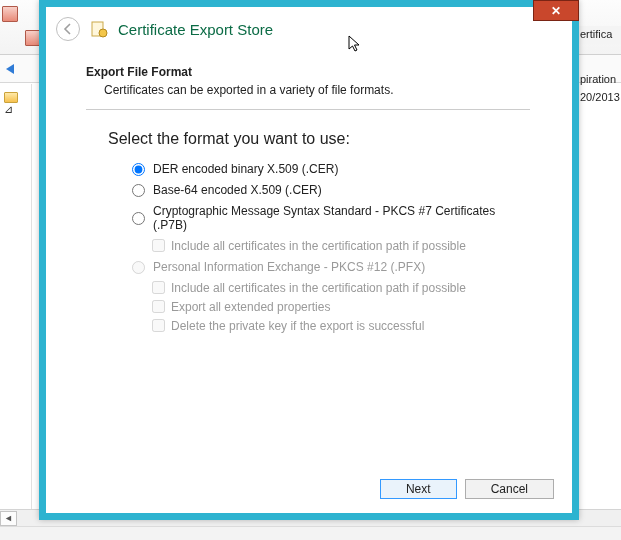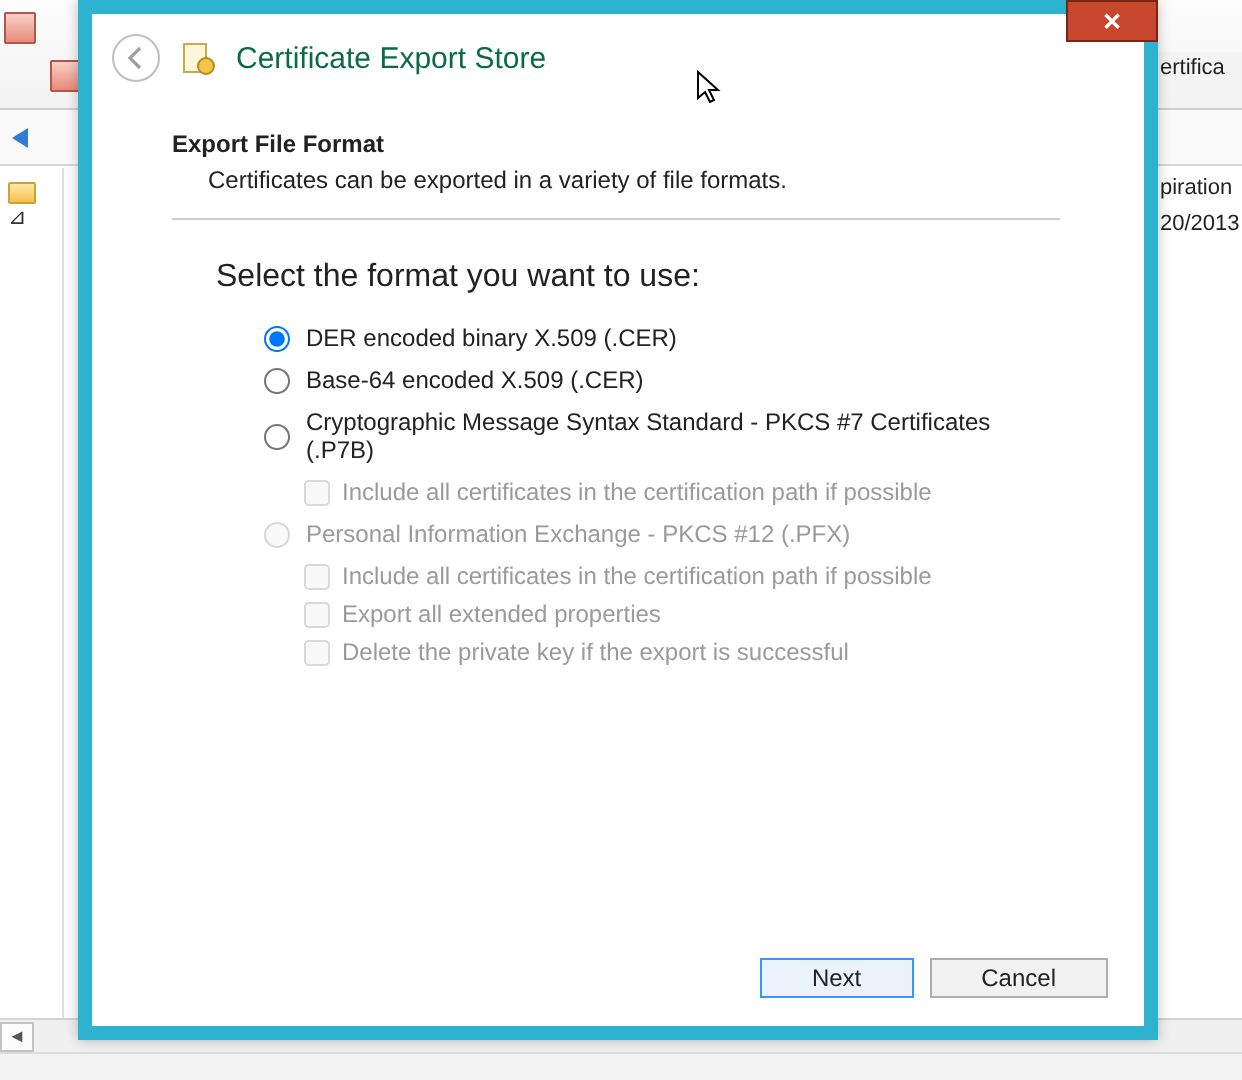--- a/index.html
+++ b/index.html
@@ -38,21 +38,21 @@
     background:#fff; border-right:1px solid #e0e0e0;
     padding:6px 4px;
     font-size:11px; color:#333;
   }
   .folder-ico{width:14px;height:11px;background:linear-gradient(#ffe9a8,#f6c14e);border:1px solid #caa23a;border-radius:1px;display:inline-block;vertical-align:middle}
   .bg-right-header{
     position:absolute; right:0; top:26px; width:45px; height:18px;
     font-size:11px;color:#222;background:#f4f4f4;padding:2px 4px;
   }
   .bg-right-cell{
-    position:absolute; right:0; top:84px; width:45px;
+    position:absolute; right:0; top:69px; width:45px;
     font-size:11px;color:#222;padding:4px 4px;
   }
   .bg-scroll{
     position:absolute; left:0; right:0; bottom:14px; height:17px;
     background:#f0f0f0; border-top:1px solid #d4d4d4;
   }
   .bg-scroll .arrow{width:17px;height:15px;border:1px solid #c3c3c3;background:#fcfcfc;display:inline-block;text-align:center;line-height:13px;font-size:9px;color:#555}
   .bg-status{position:absolute;left:0;right:0;bottom:0;height:14px;background:#f3f3f3;border-top:1px solid #dcdcdc}
 
   
@@ -85,21 +85,21 @@
   .wiz-title{color:#0b6b45;font-size:15px;}
   .cursor{position:absolute;left:302px;top:28px;pointer-events:none}
   .wiz-body{flex:1;padding:8px 42px 0 40px;color:#222;position:relative}
   .section-title{font-weight:600;font-size:12px;margin-top:6px}
   .section-sub{font-size:12px;margin:4px 0 12px 18px}
   .rule{border:none;border-top:1px solid #ccc;margin:0 0 20px 0}
   .prompt{font-size:16px;margin:0 0 14px 22px}
   .opts{margin-left:46px}
   .opt{display:flex;align-items:center;gap:8px;margin:7px 0;font-size:12px}
   .opt.disabled{color:#9a9a9a}
-  .subopt{display:flex;align-items:center;gap:6px;margin:5px 0 5px 20px;font-size:12px;color:#9a9a9a}
+  .subopt{display:flex;gap:6px;margin:5px 0 5px 20px;font-size:12px;color:#9a9a9a}
   input[type=radio],input[type=checkbox]{margin:0;width:13px;height:13px}
   input[type=radio]:disabled,input[type=checkbox]:disabled{opacity:0.85}
   .wiz-footer{
     height:48px;border-top:0;
     display:flex;justify-content:flex-end;align-items:center;gap:8px;
     padding:0 18px;
   }
   .btn{
     min-width:72px;height:20px;border:1px solid #adadad;background:#f2f2f2;
     font-size:12px;color:#222;padding:0 25px;cursor:pointer;

